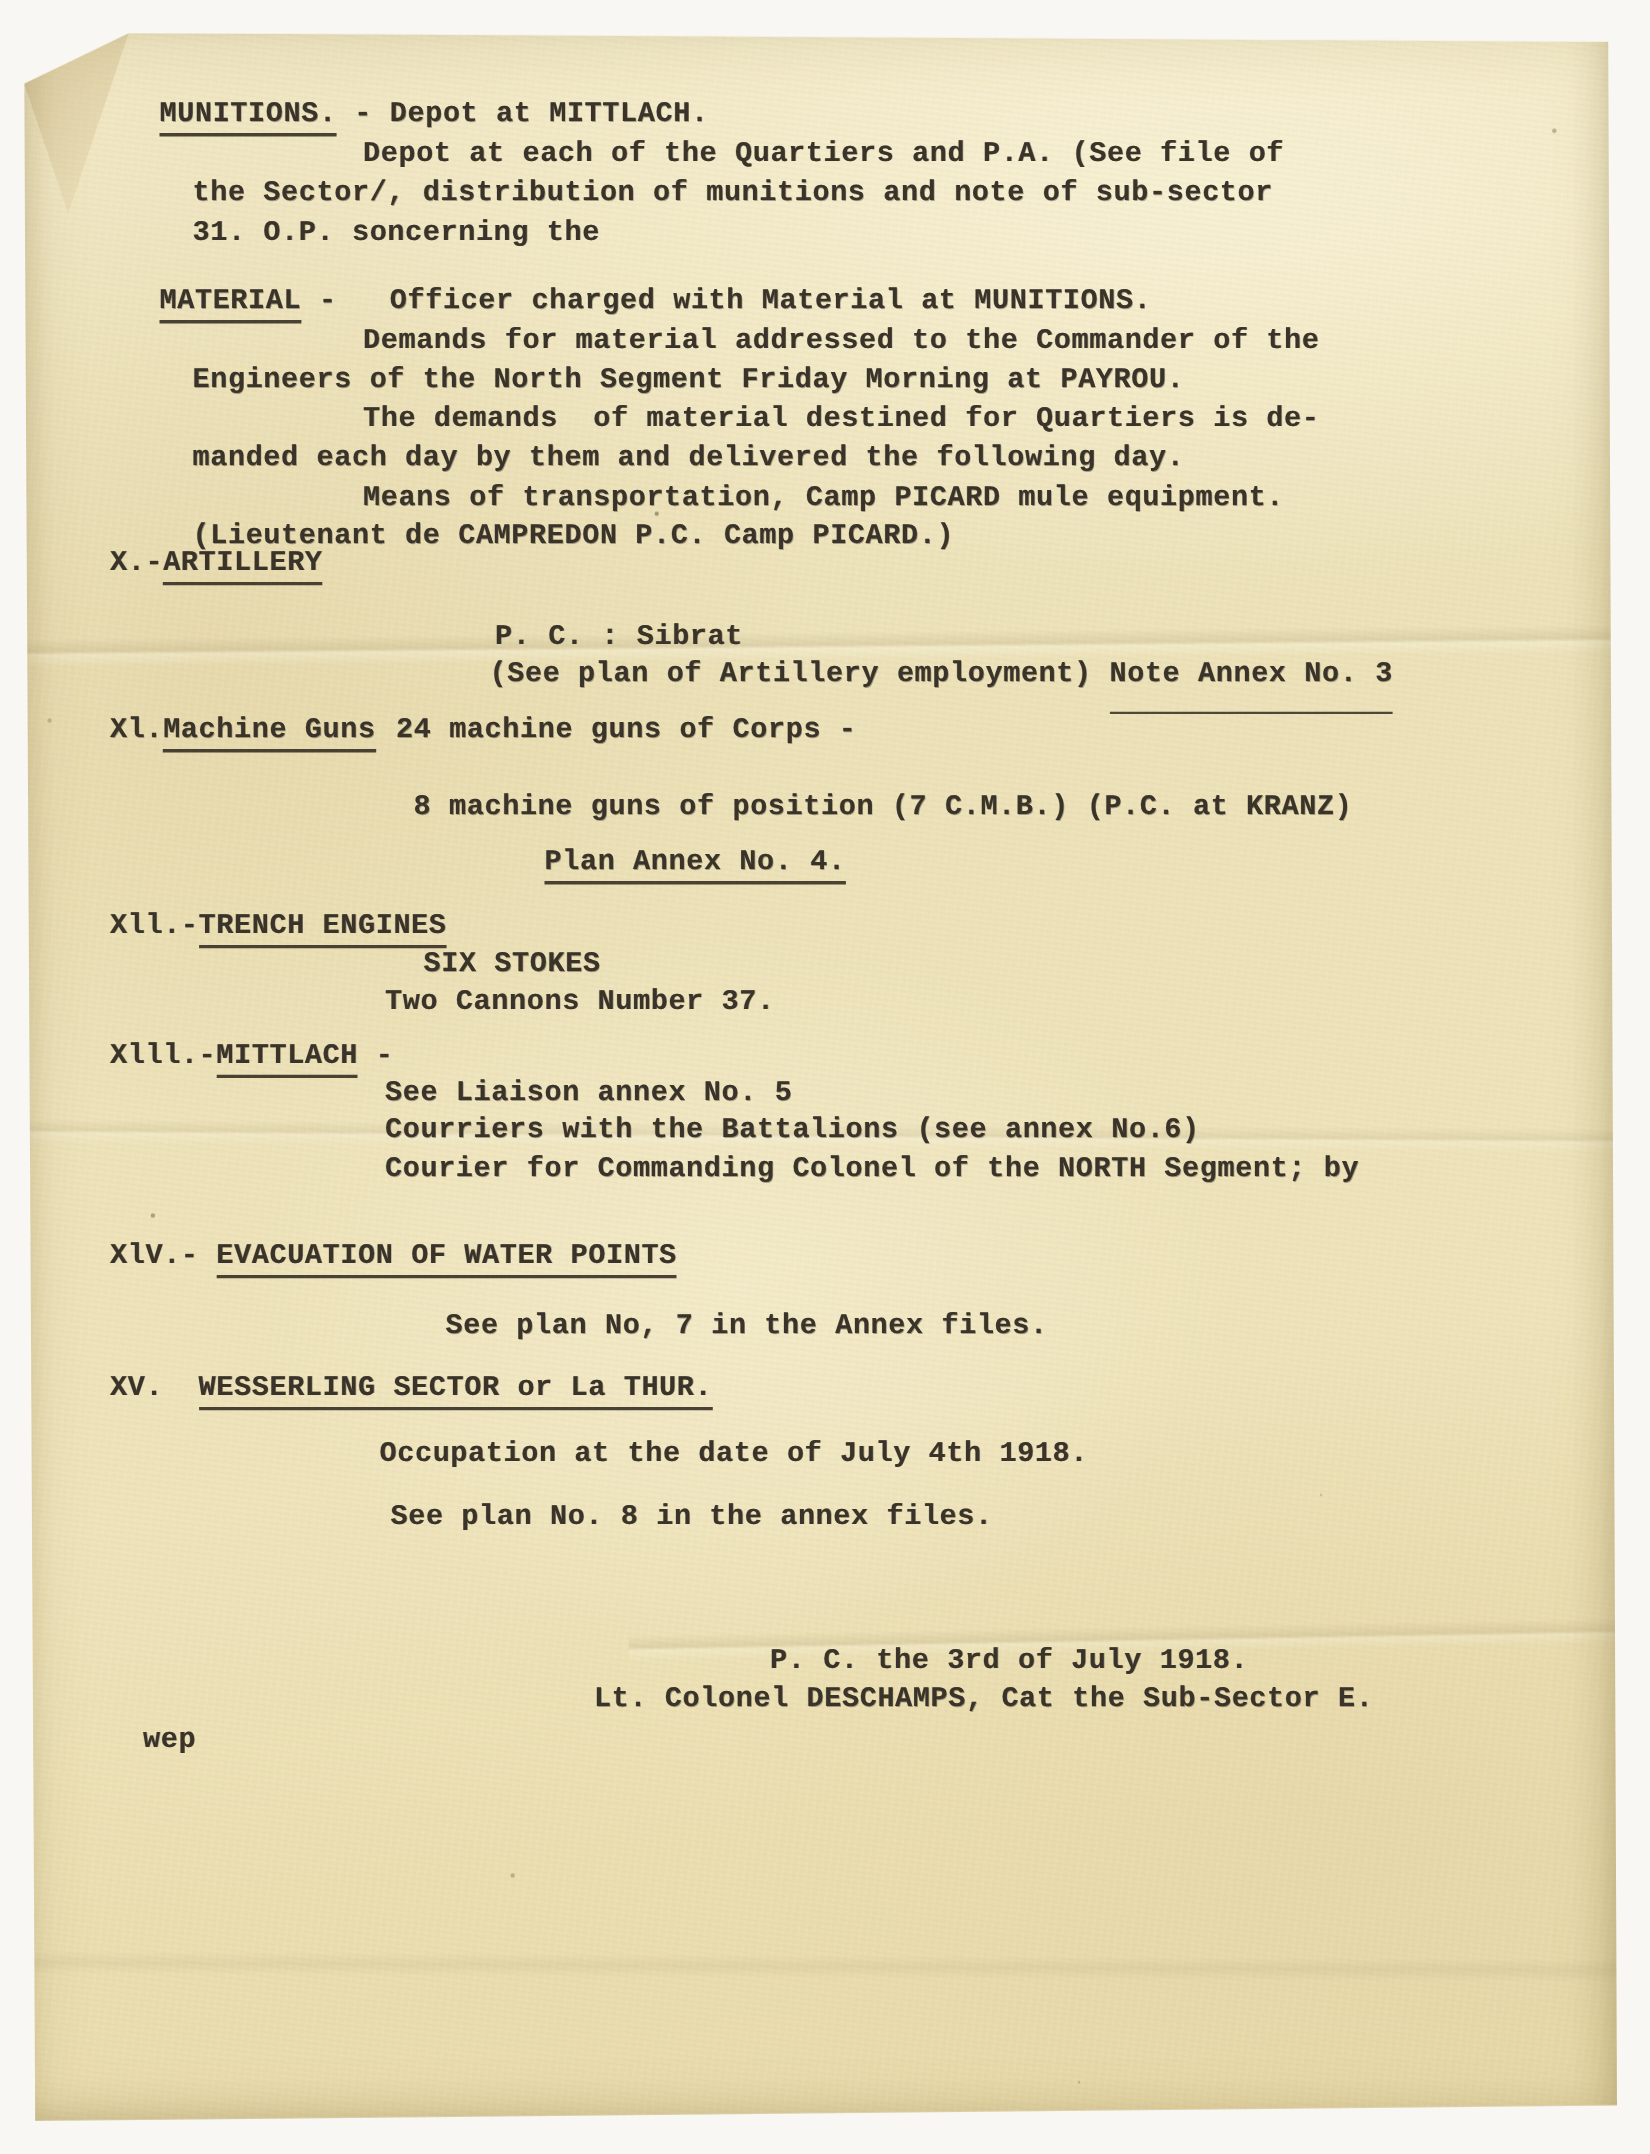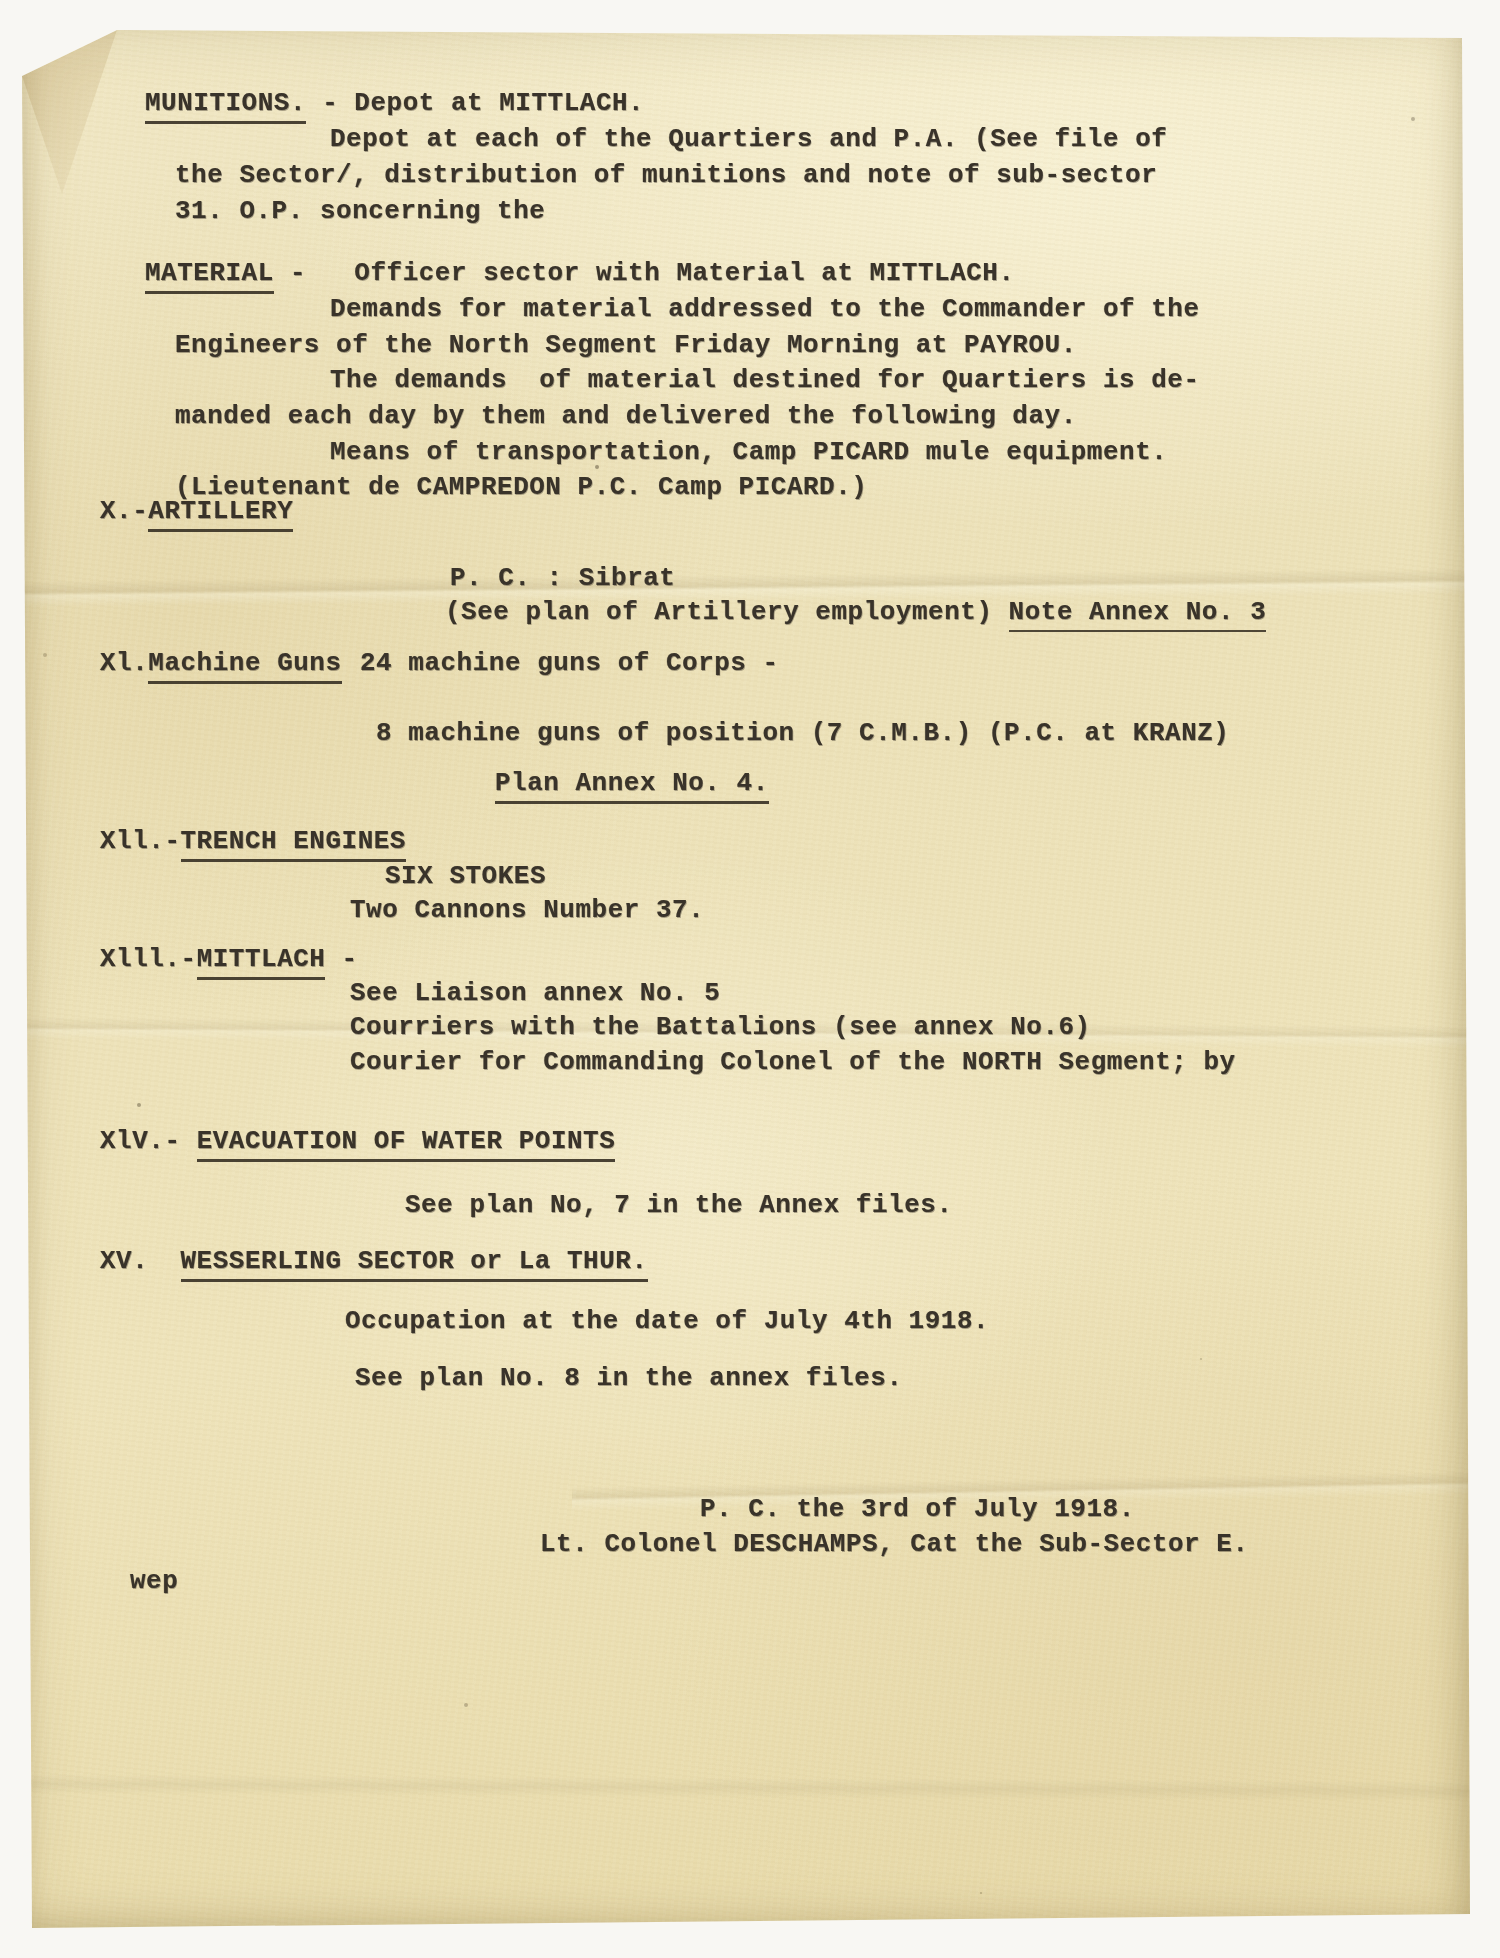--- a/index.html
+++ b/index.html
@@ -62,42 +62,42 @@
   }
   
   .textlayer{position:absolute;left:0;top:0;width:1248px;height:1958px;}
   .ln{
     position:absolute;white-space:pre;
     font-size:26px;line-height:30px;font-weight:700;
     letter-spacing:.5px;color:#39332a;
     text-shadow:.6px .6px 0 rgba(45,38,28,.38), -.4px 0 0 rgba(45,38,28,.22);
   }
   .u3{border-bottom:3px solid rgba(50,43,32,.88);padding-bottom:3px;}
-  .u2{border-bottom:2px solid rgba(50,43,32,.85);padding-bottom:3px;text-align:center;}
+  .u2{border-bottom:2px solid rgba(50,43,32,.85);padding-bottom:20px;text-align:center;}
 </style>
 </head>
 <body>
 
 <div class="paper">
   <div class="corner-fold"></div>
   <div class="crease crease-1"></div>
   <div class="crease crease-2"></div>
   <div class="crease crease-3"></div>
   <div class="crease crease-4"></div>
   <div class="specks"></div>
 </div>
 
 <div class="textlayer">
 
   <div class="ln" style="left:145px;top:88px"><span class="u3">MUNITIONS.</span><span> - Depot at MITTLACH.</span></div>
   <div class="ln" style="left:330px;top:124px"><span>Depot at each of the Quartiers and P.A. (See file of</span></div>
   <div class="ln" style="left:175px;top:160px"><span>the Sector/, distribution of munitions and note of sub-sector</span></div>
   <div class="ln" style="left:175px;top:196px"><span>31. O.P. soncerning the</span></div>
 
-  <div class="ln" style="left:145px;top:258px"><span class="u3">MATERIAL</span><span> -   Officer sector with Material at MITTLACH.</span></div>
+  <div class="ln" style="left:145px;top:258px"><span class="u3">MATERIAL</span><span> -   Officer charged with Material at MUNITIONS.</span></div>
   <div class="ln" style="left:175px;top:330px"><span>Engineers of the North Segment Friday Morning at PAYROU.</span></div>
   <div class="ln" style="left:330px;top:294px"><span>Demands for material addressed to the Commander of the</span></div>
   <div class="ln" style="left:330px;top:365px"><span>The demands  of material destined for Quartiers is de-</span></div>
   <div class="ln" style="left:175px;top:401px"><span>manded each day by them and delivered the following day.</span></div>
   <div class="ln" style="left:330px;top:437px"><span>Means of transportation, Camp PICARD mule equipment.</span></div>
   <div class="ln" style="left:175px;top:472px"><span>(Lieutenant de CAMPREDON P.C. Camp PICARD.)</span></div>
 
   <div class="ln" style="left:100px;top:496px"><span>X.-</span><span class="u3">ARTILLERY</span></div>
   <div class="ln" style="left:450px;top:563px"><span>P. C. : Sibrat</span></div>
   <div class="ln" style="left:445px;top:597px"><span>(See plan of Artillery employment) </span><span class="u2">Note Annex No. 3</span></div>

